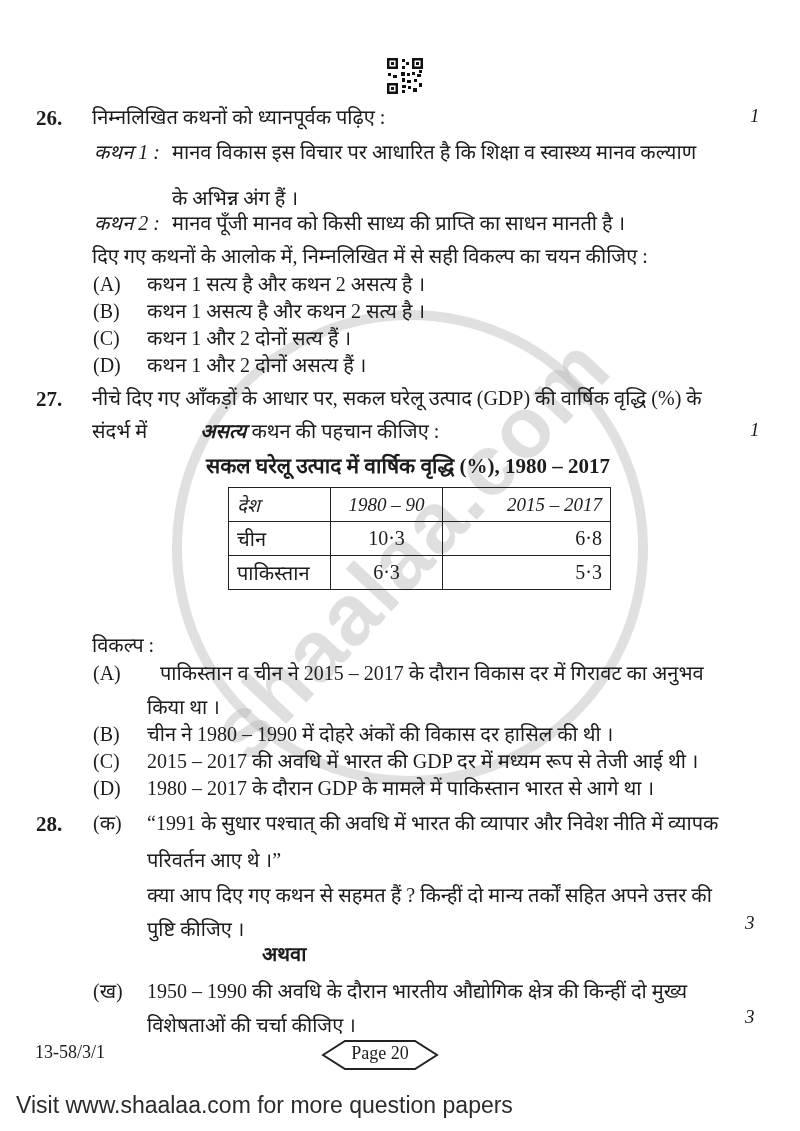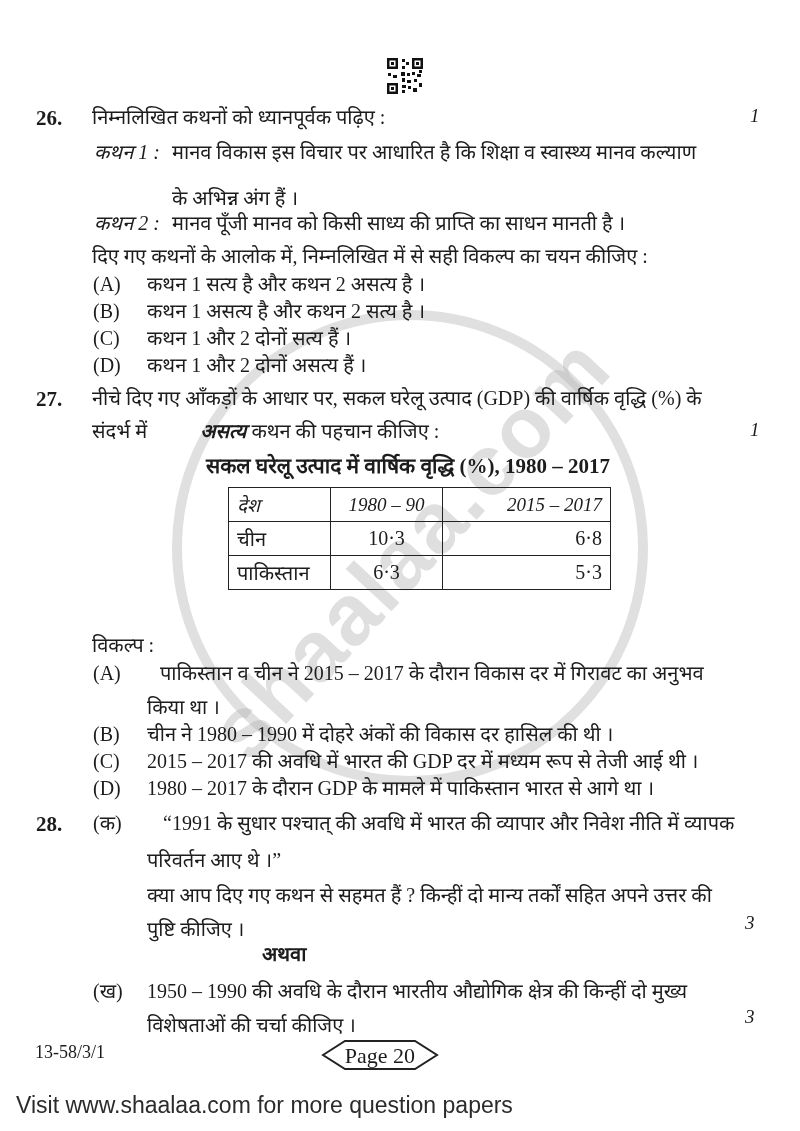--- a/index.html
+++ b/index.html
@@ -46,21 +46,21 @@
   table.gdp th { font-style:italic; font-size:19px; }
   .col-country { width:102px; text-align:left; padding-left:11px; }
   .col-p1 { width:112px; text-align:center; }
   .col-p2 { width:168px; text-align:right;margin-top:36px; }
 
   
   .footer-code { position:absolute; left:35px; top:1042px; font-size:18px; }
   .page-hex { position:absolute; left:321px; top:1039px; width:118px; height:32px; }
   .page-hex-label {
     position:absolute; left:321px; top:1043px; width:118px;
-    text-align:center; font-size:22px; font-weight:normal;
+    text-align:center; font-size:18px; font-weight:normal;
   }
   .caption {
     position:absolute; left:16px; top:1092px;
     font-family:"Liberation Sans", sans-serif; font-size:23px; color:#2b2b2b;
   }
   .qr { position:absolute; left:386px; top:57px; width:38px; height:38px; }
 </style>
 </head>
 <body>
 
@@ -160,21 +160,21 @@
     <div class="line" style="left:147px; top:695px;">किया था ।</div>
     <div class="line opt-label" style="left:93px; top:722px;">(B)</div>
     <div class="line" style="left:147px; top:722px;">चीन ने 1980 – 1990 में दोहरे अंकों की विकास दर हासिल की थी ।</div>
     <div class="line opt-label" style="left:93px; top:749px;">(C)</div>
     <div class="line" style="left:147px; top:749px;">2015 – 2017 की अवधि में भारत की GDP दर में मध्यम रूप से तेजी आई थी ।</div>
     <div class="line opt-label" style="left:93px; top:776px;">(D)</div>
     <div class="line" style="left:147px; top:776px;">1980 – 2017 के दौरान GDP के मामले में पाकिस्तान भारत से आगे था ।</div>
 
     <div class="line qnum" style="left:36px; top:811px;">28.</div>
     <div class="line opt-label" style="left:93px; top:811px;">(क)</div>
-    <div class="line" style="left:163px; top:811px;font-family:Liberation Serif, serif;">“1991 के सुधार पश्चात् की अवधि में भारत की व्यापार और निवेश नीति में व्यापक</div>
+    <div class="line" style="left:147px; top:811px;font-family:Liberation Serif, serif;">“1991 के सुधार पश्चात् की अवधि में भारत की व्यापार और निवेश नीति में व्यापक</div>
     <div class="line" style="left:147px; top:848px;">परिवर्तन आए थे ।”</div>
     <div class="line" style="left:147px; top:883px;">क्या आप दिए गए कथन से सहमत हैं ? किन्हीं दो मान्य तर्कों सहित अपने उत्तर की</div>
     <div class="line" style="left:147px; top:917px;">पुष्टि कीजिए ।</div>
     <div class="line marks" style="left:745px; top:911px;">3</div>
 
     <div class="line or-label" style="left:262px; top:942px;">अथवा</div>
 
     <div class="line opt-label" style="left:93px; top:979px;">(ख)</div>
     <div class="line" style="left:147px; top:979px;">1950 – 1990 की अवधि के दौरान भारतीय औद्योगिक क्षेत्र की किन्हीं दो मुख्य</div>
     <div class="line" style="left:147px; top:1013px;">विशेषताओं की चर्चा कीजिए ।</div>

